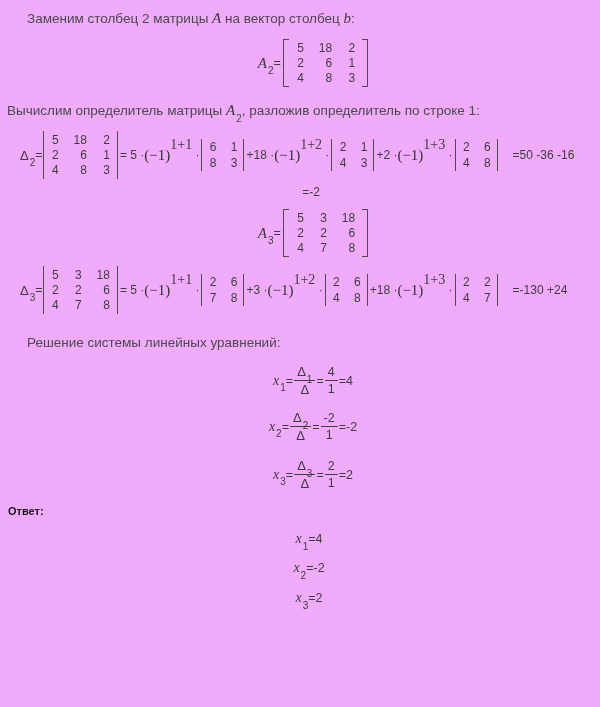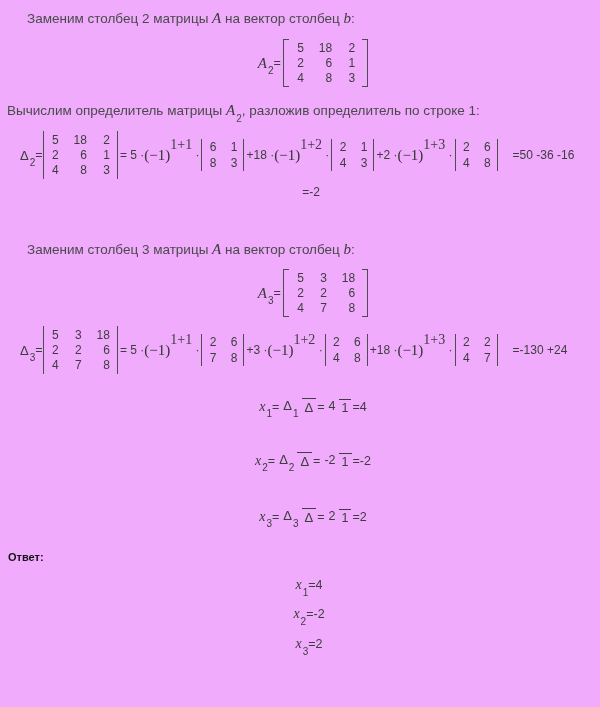--- a/index.html
+++ b/index.html
@@ -59,22 +59,22 @@
   .p4 { margin-top:14px; }
   .p5 { margin-top:20px; }
 
   
   .xeq { display:flex; justify-content:center; align-items:center; font-size:12.5px; color:#3d3d3d;
          padding-left:26px; }
   .x1 { margin-top:8px; }
   .x2 { margin-top:5px; }
   .x3 { margin-top:7px; }
   .xvar { font-family:"Liberation Serif", serif; font-style:italic; font-size:14px; color:#3a3a3a; }
-  .frac { display:inline-flex; align-items:stretch; text-align:center;
-          margin:16px 1px; vertical-align:middle; }
+  .frac { display:inline-flex; flex-direction:column; align-items:stretch; text-align:center;
+          margin:4px 1px; vertical-align:middle; }
   .num { padding:0 3px 1px 3px; }
   .den { border-top:1px solid #3f3f3f; padding:1px 3px 0 3px; }
 
   .answer-heading { margin-top:10px; padding-left:8px; font-weight:bold; font-size:11px; color:#141414; }
   .ans { display:flex; justify-content:center; align-items:center; padding-left:18px;
          font-size:12.5px; color:#3d3d3d; }
   .a1 { margin-top:14px; }
   .a2 { margin-top:13px; }
   .a3 { margin-top:14px; }
 </style>
@@ -163,21 +163,20 @@
             <span class="mcell">6</span>
         <span class="mcell">4</span>
             <span class="mcell">8</span>
       </span>
         </span>
     </span>
     <span class="ws res">=50 -36 -16</span>
   </div>
   <div class="carry c1"><span class="ws">=-2</span></div>
 
-  <p class="para indent p3"><span class="ws">Заменим столбец 3 матрицы </span><span class="mvar">A</span><span class="ws"> на вектор столбец </span><span class="mvar">b</span><span>:</span></p>
 
   <div class="matrix-row m2">
     <span class="mlabel">
         <span class="vwrap"><span class="mvar">A</span><sub class="msub">3</sub></span>
         <span class="feq">=</span>
       </span>
     <span class="bmatrix">
       <span class="bracket-l"></span>
       <span class="mgrid3">
         <span class="mcell">5</span>
@@ -248,20 +247,21 @@
         <span class="mcell">2</span>
             <span class="mcell">2</span>
         <span class="mcell">4</span>
             <span class="mcell">7</span>
       </span>
         </span>
     </span>
     <span class="ws res">=-130 +24</span>
   </div>
 
+  <p class="para indent p5">Решение системы линейных уравнений:</p>
 
   <div class="xeq x1">
     <span class="vwrap"><span class="xvar">x</span><sub class="msub">1</sub></span>
     <span class="feq">=</span>
     <span class="frac">
       <span class="num"><span class="delta">Δ</span><sub class="msub">1</sub></span>
       <span class="den"><span class="delta">Δ</span></span>
     </span>
     <span class="feq">=</span>
     <span class="frac">

